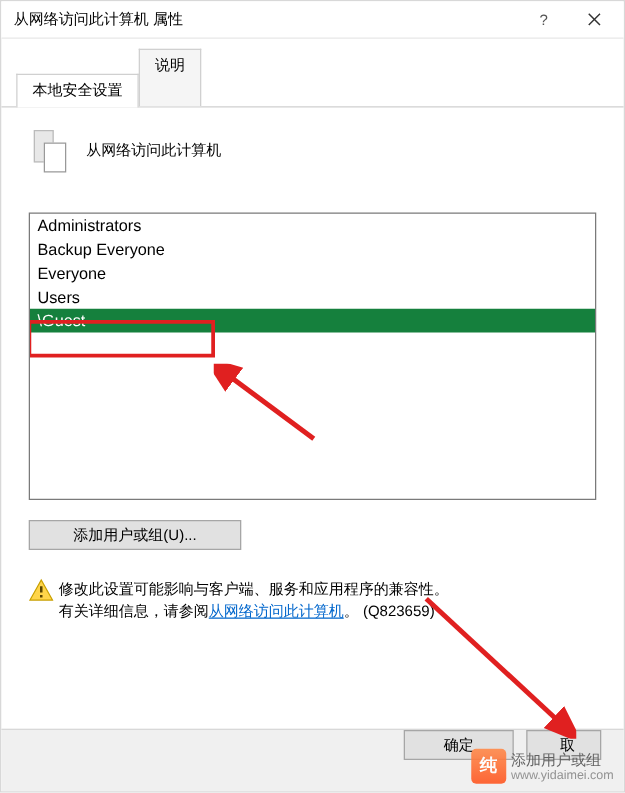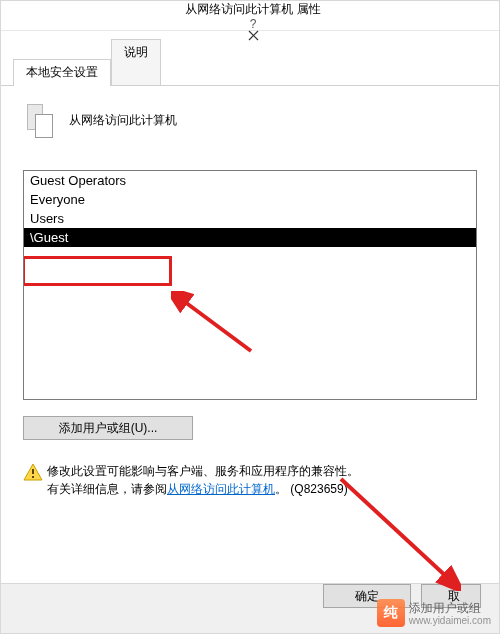--- a/index.html
+++ b/index.html
@@ -15,21 +15,20 @@
     overflow: hidden;
     border: 1px solid #d8d8d8;
   }
   .titlebar {
     height: 30px;
     display: flex;
     align-items: center;
     padding: 0 4px 0 10px;
     background: #fff;
     border-bottom: 1px solid #e8e8e8;
-    flex-direction: column;
   }
   .titlebar .title { flex: 1; font-size: 12px; }
   .titlebar .wbtn {
     width: 40px; height: 28px;
     display: flex; align-items: center; justify-content: center;
     color: #555;
   }
   .tabstrip {
     display: flex;
     padding: 8px 12px 0 12px;
@@ -81,21 +80,21 @@
     overflow: hidden;
     position: relative;
   }
   .listbox .item {
     padding: 1px 6px;
     font-size: 13px;
     line-height: 17px;
     white-space: nowrap;
   }
   .listbox .item.selected {
-    background: #000000;
+    background: #15803d;
     color: #fff;
   }
   .red-box {
     position: absolute;
     border: 3px solid #e02020;
     pointer-events: none;
   }
   .btn-row {
     display: flex;
     gap: 21px;
@@ -195,21 +194,22 @@
 
   <div class="header-row">
     <div class="policy-icon">
       <div class="server"></div>
       <div class="doc"></div>
     </div>
     <div class="policy-title">从网络访问此计算机</div>
   </div>
 
   <div class="listbox" style="position:relative;">
-    <div class="item">Guest Operators</div>
+    <div class="item">Administrators</div>
+    <div class="item">Backup Everyone</div>
     <div class="item">Everyone</div>
     <div class="item">Users</div>
     <div class="item selected">\Guest</div>
 
     <div class="red-box" style="left:-2px; top:85px; width:150px; height:30px;"></div>
   </div>
 
   <div class="btn-row">
     <div class="btn add">添加用户或组(U)...</div>
   </div>

